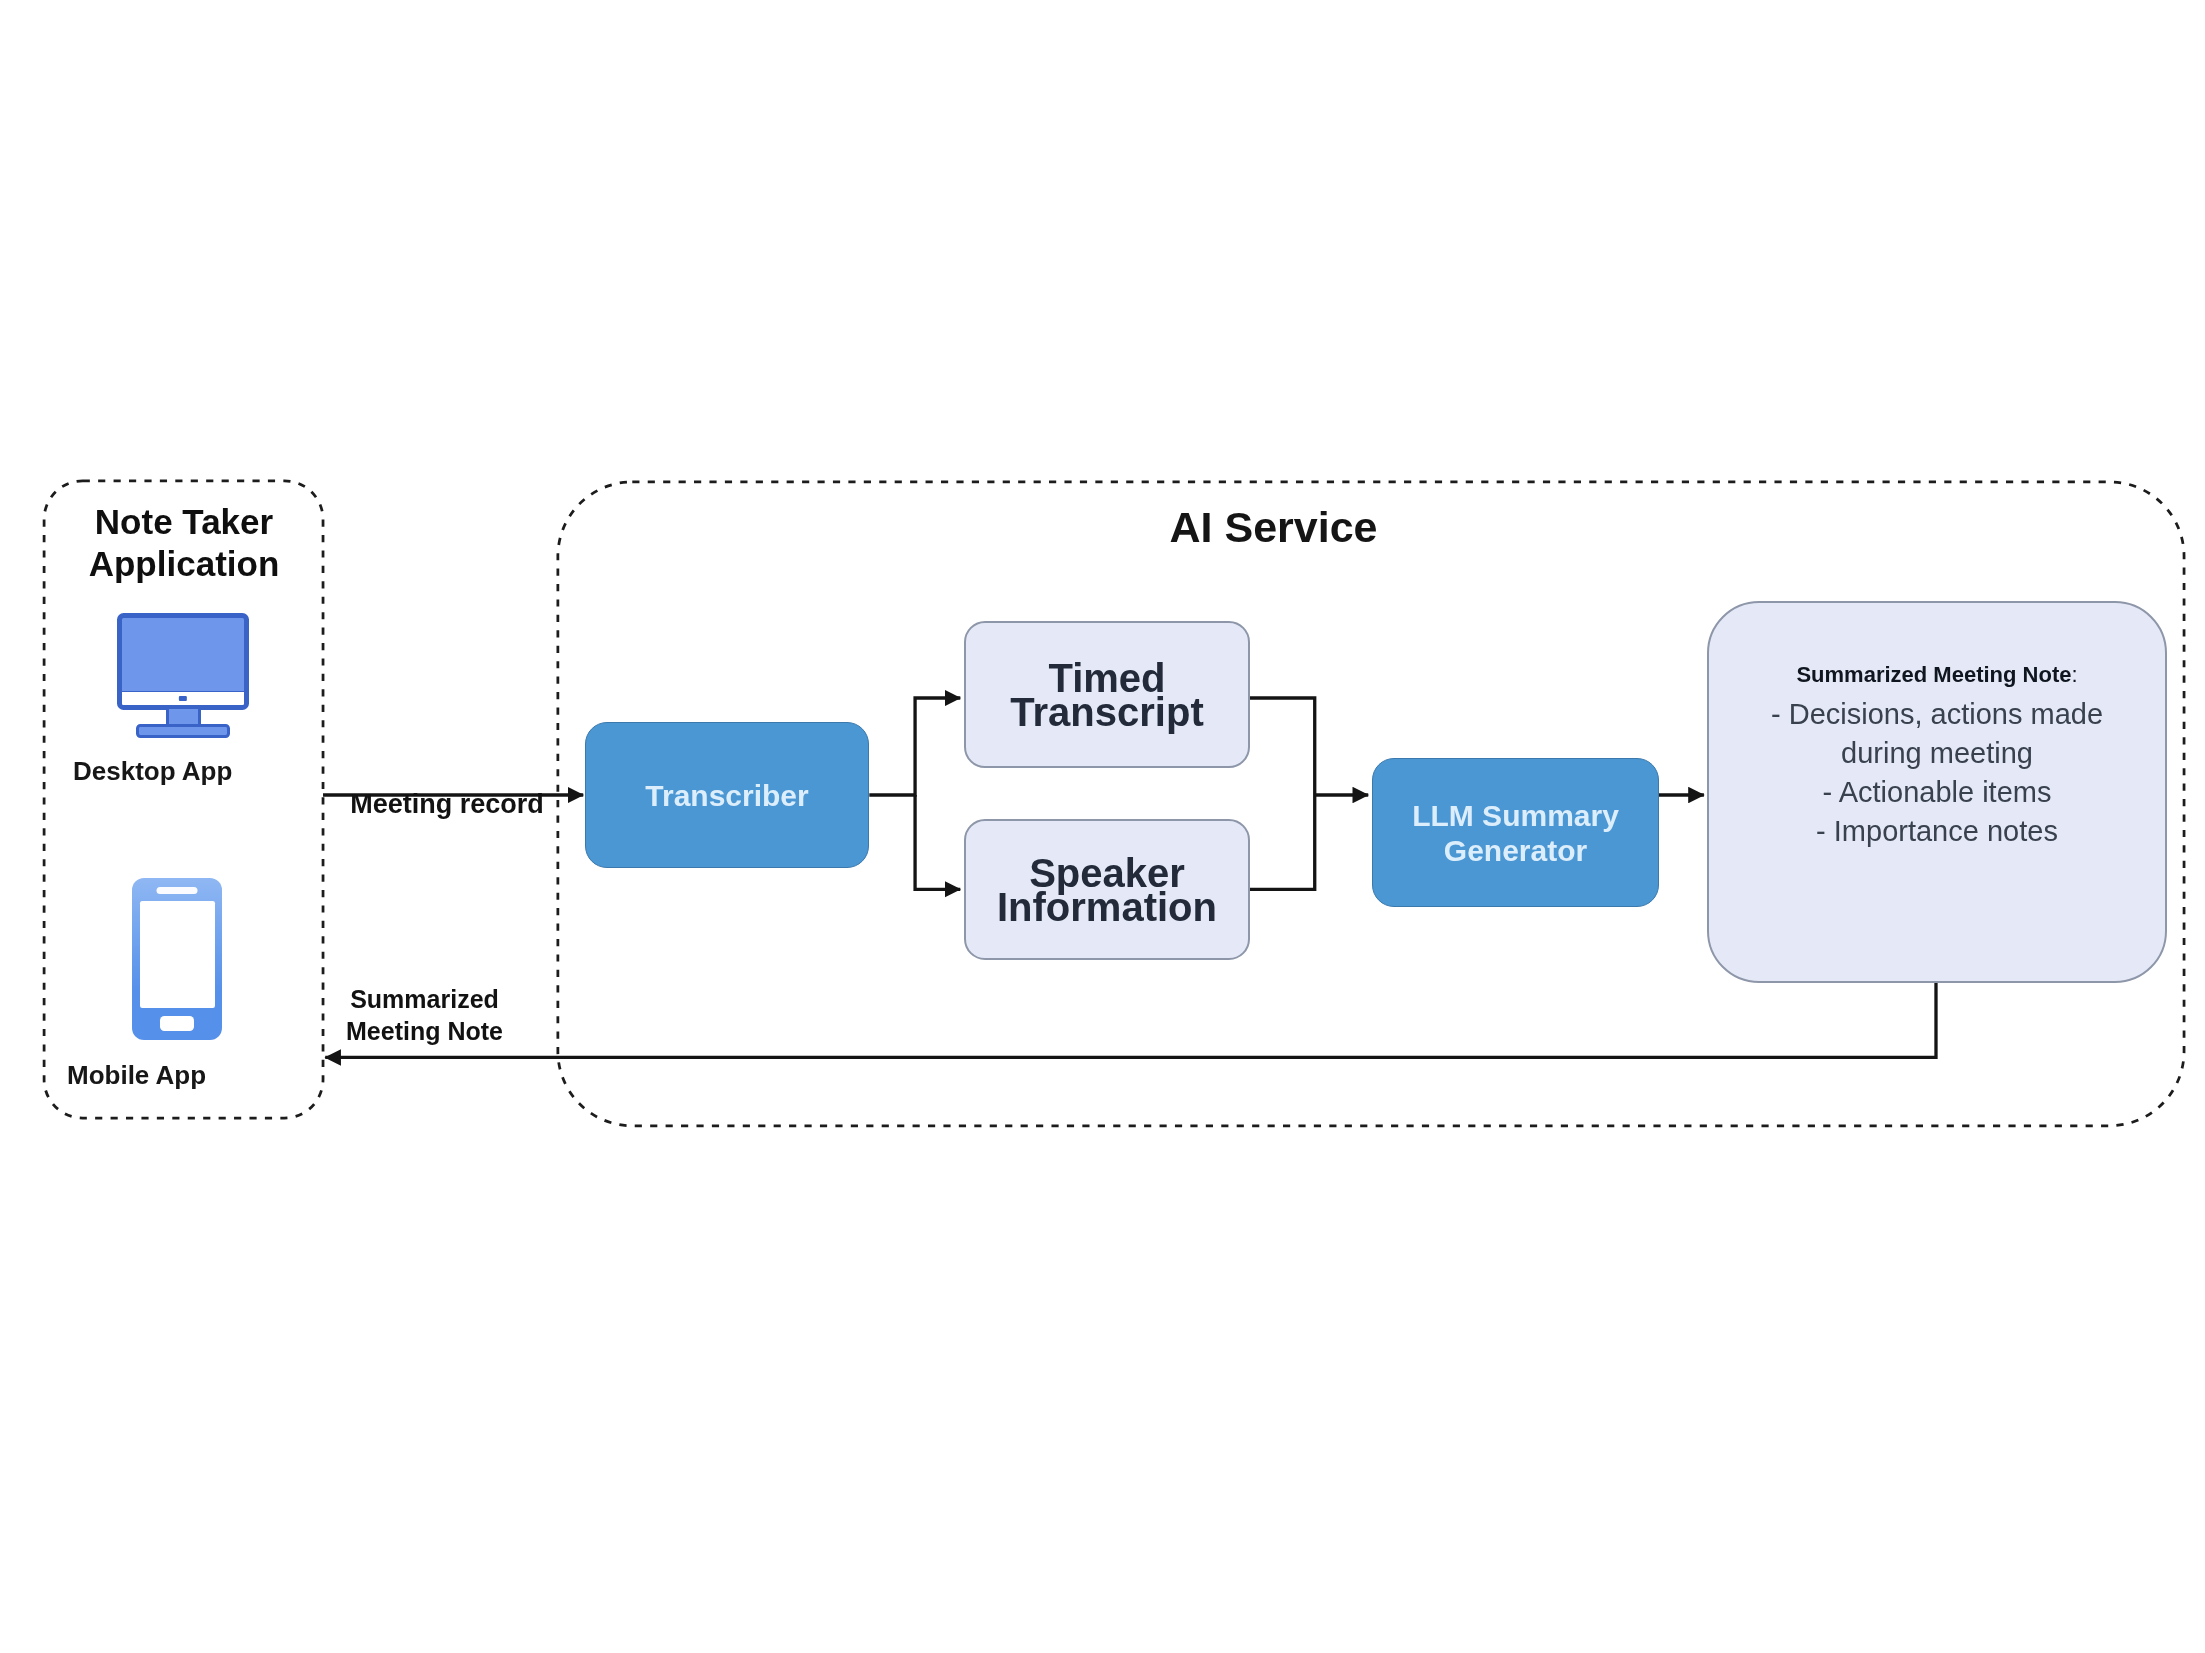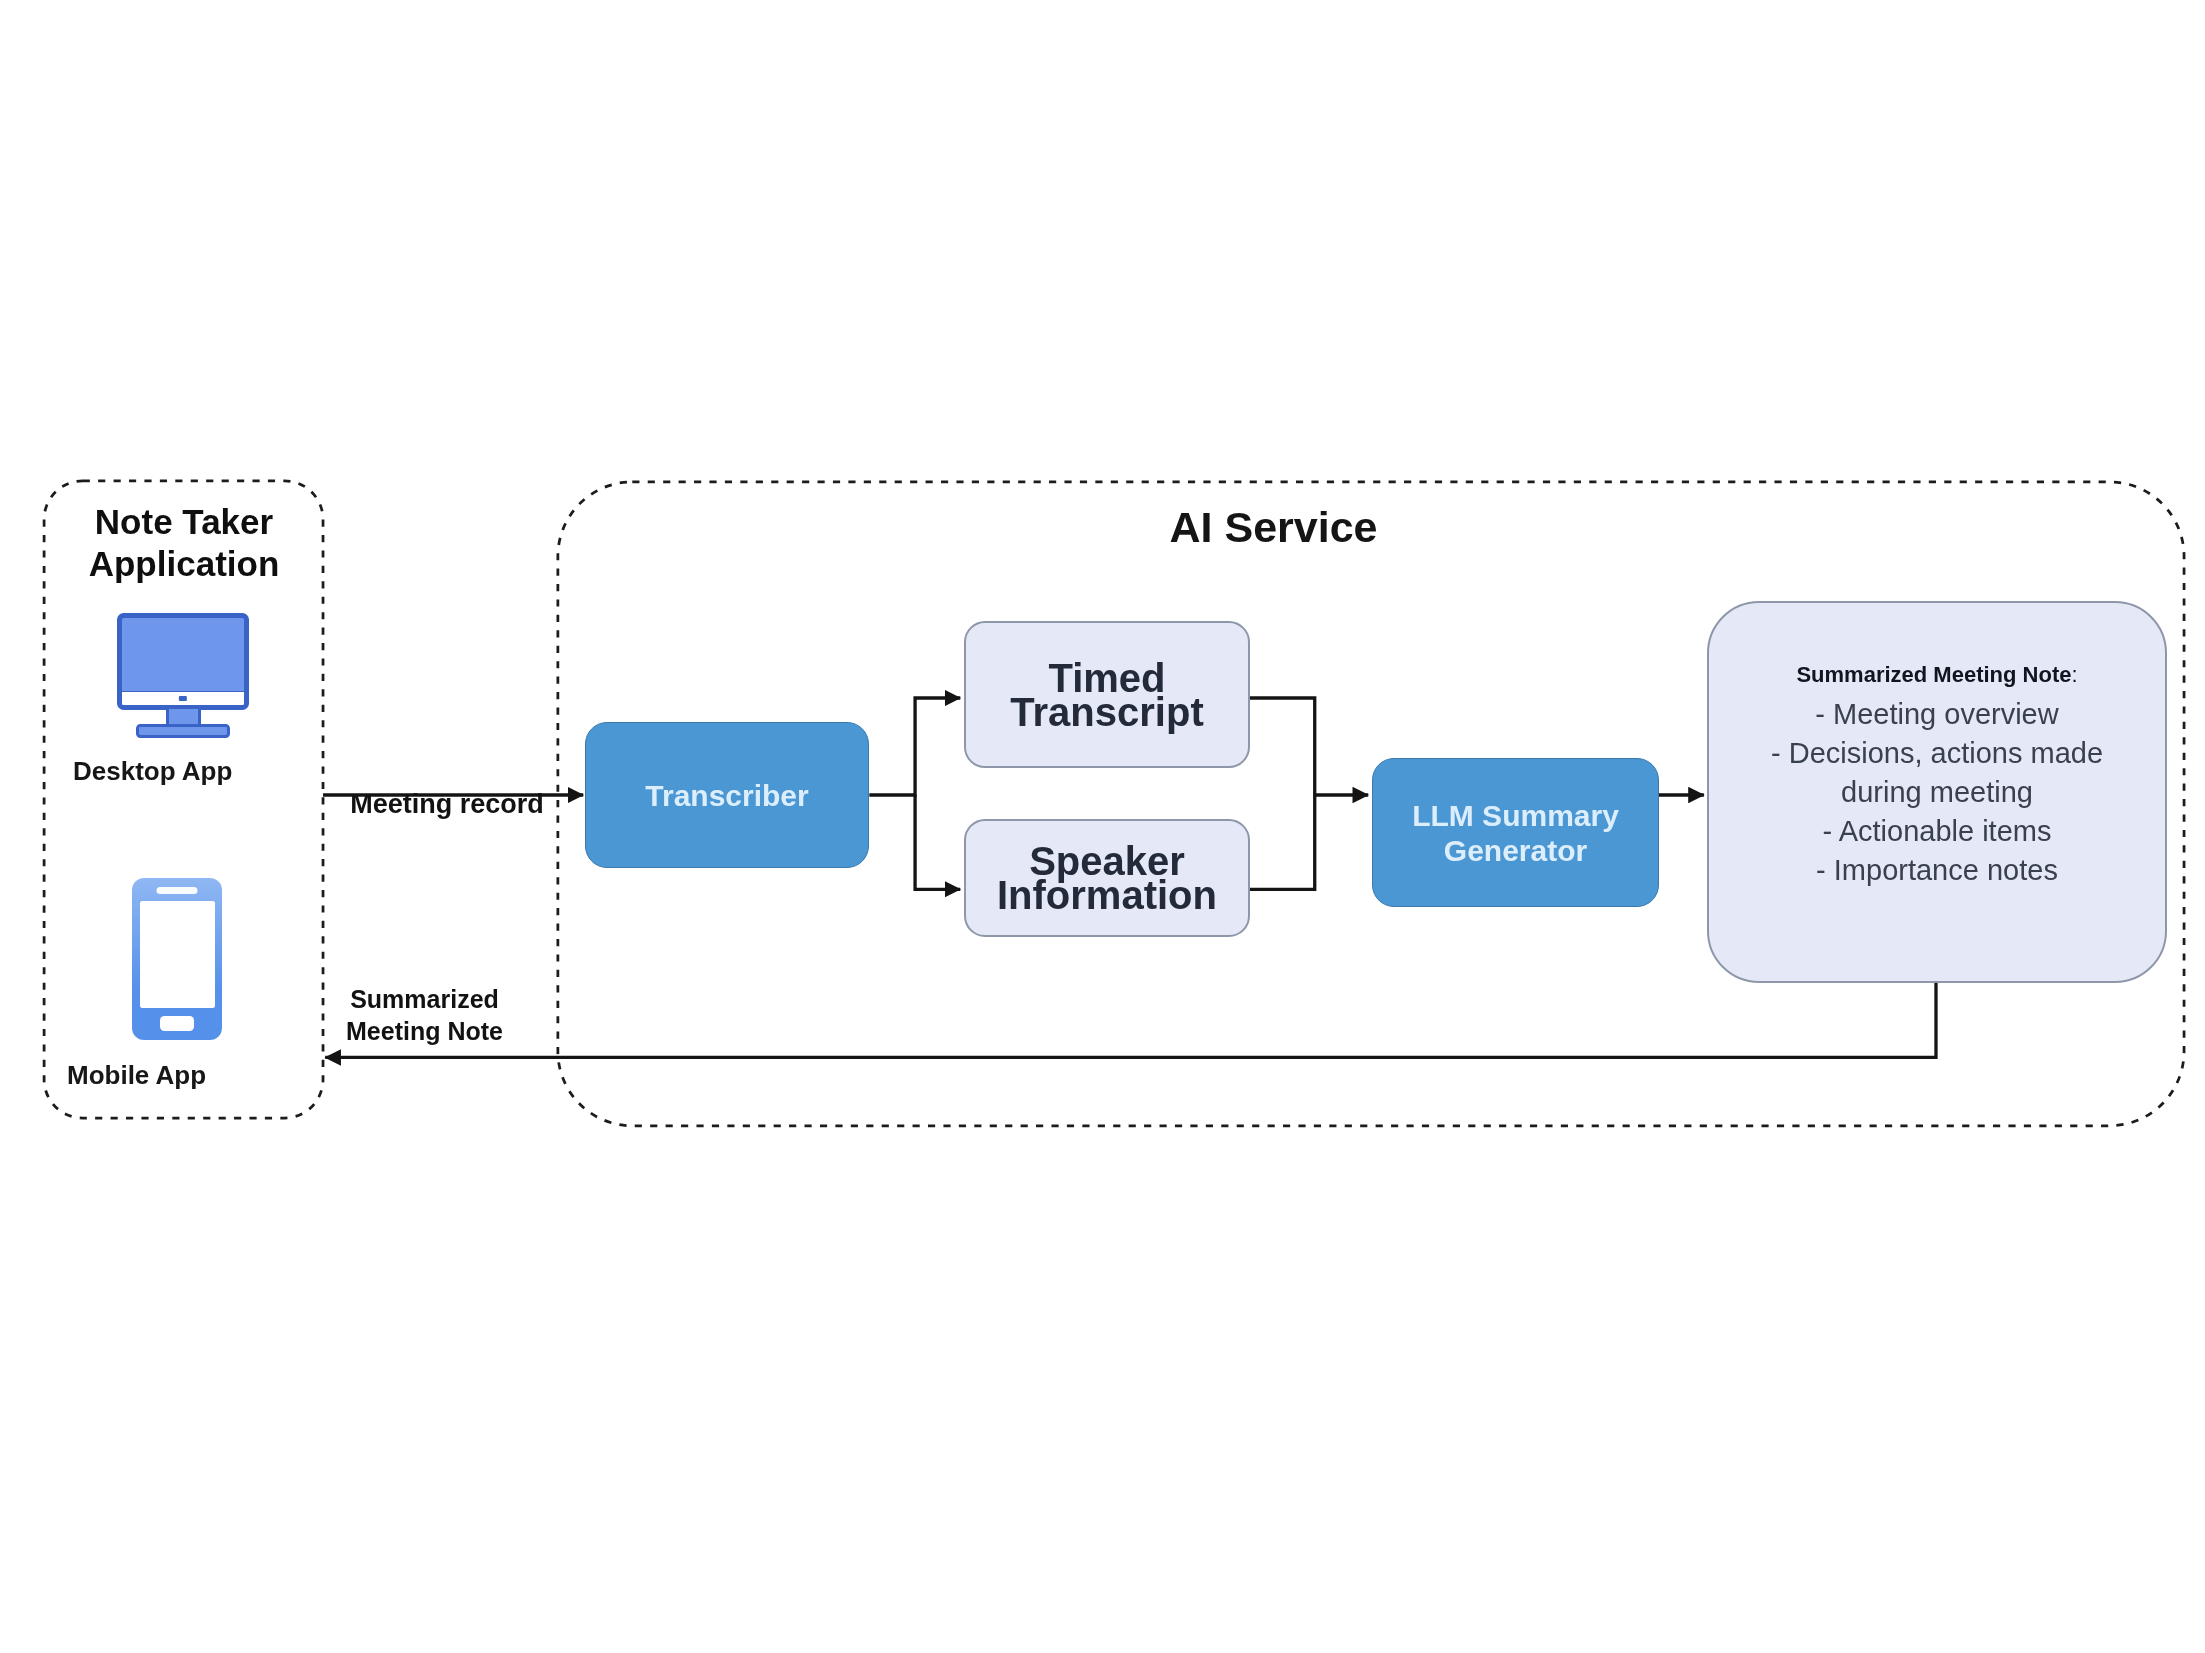--- a/index.html
+++ b/index.html
@@ -90,21 +90,21 @@
   }
   .artifact {
     background: var(--artifact-fill);
     border: 2.2px solid var(--artifact-border);
     color: var(--artifact-text);
     font-weight: 700; font-size: 40px; line-height: 34px;
     border-radius: 21px;
   }
   .transcriber-node { left: 585px; top: 722px; width: 284px; height: 146px; }
   .timed-node       { left: 964px; top: 621px; width: 286px; height: 147px; }
-  .speaker-node     { left: 964px; top: 819px; width: 286px; height: 118px; }
+  .speaker-node     { left: 964px; top: 819px; width: 286px; height: 141px; }
   .llm-node         { left: 1372px; top: 722px; width: 287px; height: 149px; margin-top: 36px; }
 
   
   .summary-card {
     left: 1707px; top: 601px; width: 460px; height: 382px;
     background: var(--artifact-fill);
     border: 2.2px solid var(--artifact-border);
     border-radius: 52px;
     padding: 51px 21px 0 21px;
     text-align: center;
@@ -189,21 +189,20 @@
   <div>Information</div>
 </div>
 
 <div class="abs node process llm-node">
   <div>LLM Summary</div>
   <div>Generator</div>
 </div>
 
 <div class="abs summary-card">
   <div class="summary-title"><span>Summarized Meeting Note</span><span class="colon">:</span></div>
-  <div class="summary-item">- Meeting overview</div>
   <div class="summary-item">- Decisions, actions made during meeting</div>
   <div class="summary-item">- Actionable items</div>
   <div class="summary-item">- Importance notes</div>
 </div>
 
 <div class="abs edge-label meeting-record-label">Meeting record</div>
 
 <div class="abs edge-label return-label">
   <div>Summarized</div>
   <div>Meeting Note</div>

